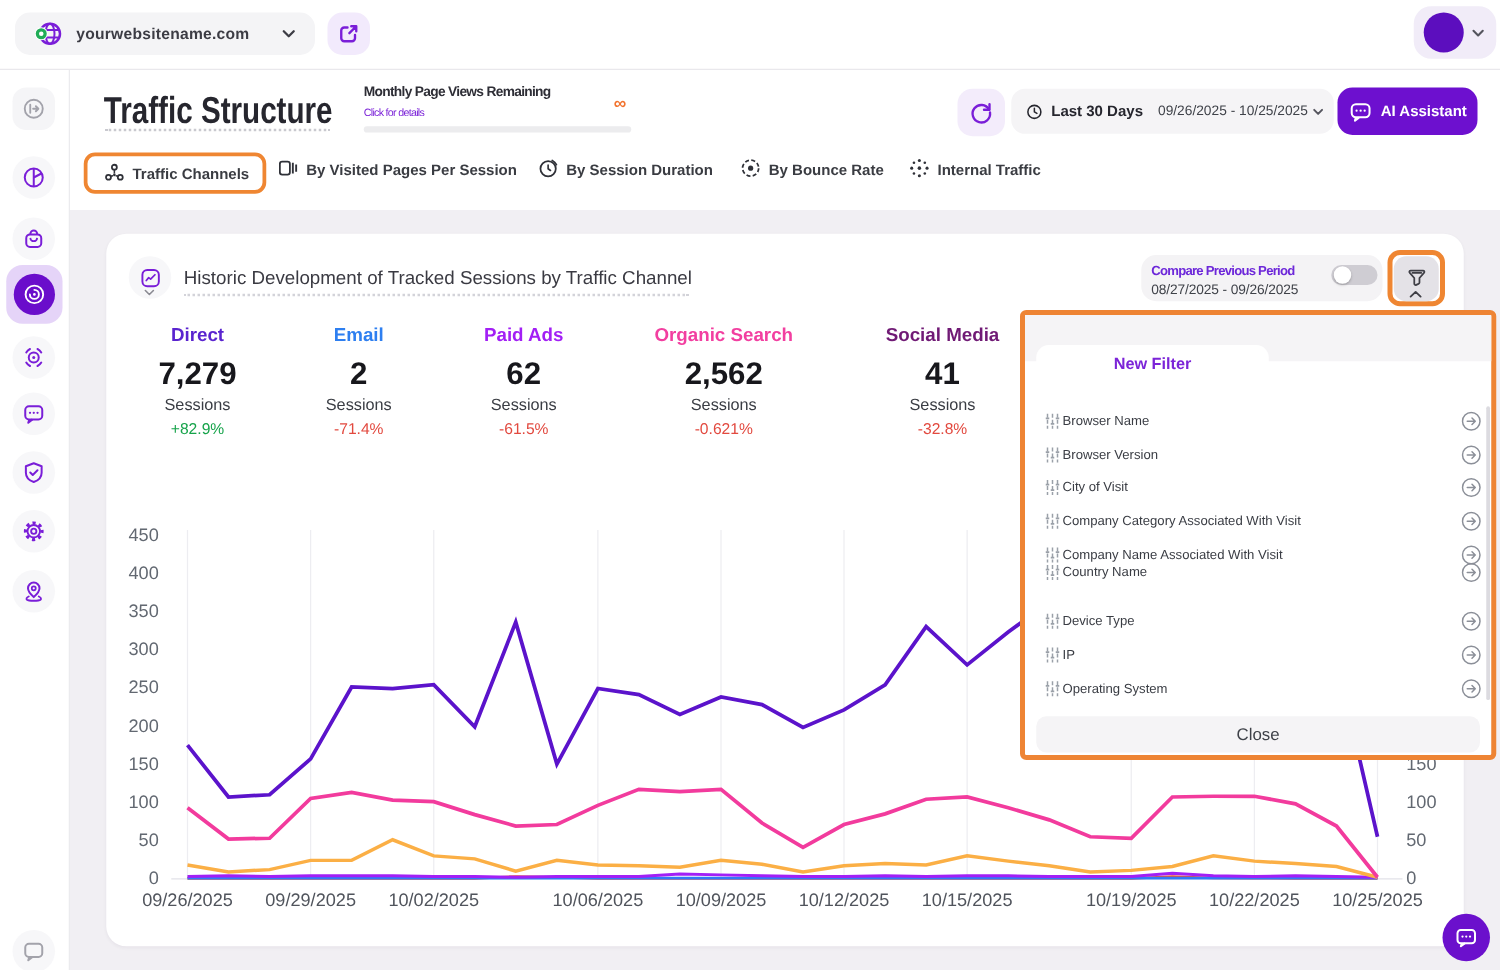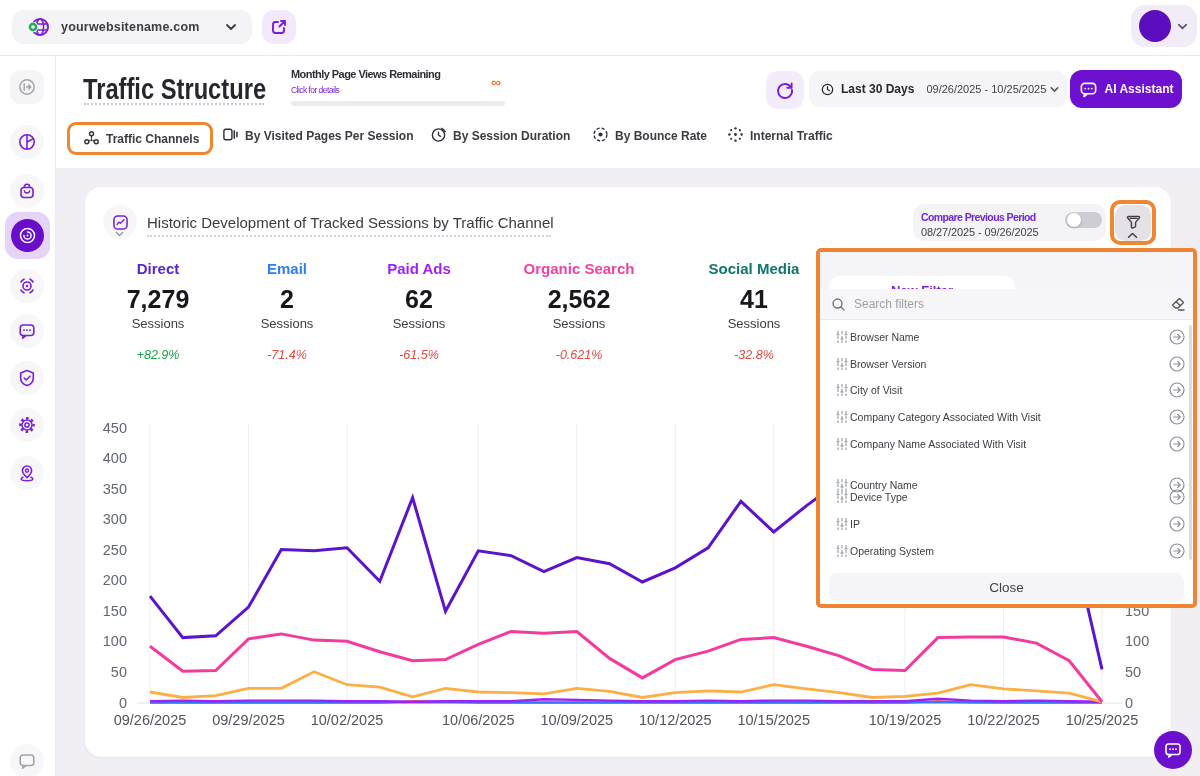--- a/index.html
+++ b/index.html
@@ -56,21 +56,21 @@
 #toggle { width:37px; height:16px; background:#cfcdd3; border-radius:8px; }
 #toggle .knob { position:absolute; left:1.5px; top:1px; width:14px; height:14px; border-radius:50%; background:#fff; box-shadow:0 1px 2px rgba(0,0,0,.25); }
 #filterbtn-o { width:46px; height:45px; border:4px solid #ef8632; border-radius:10px; }
 #filterbtn { left:1px; top:1px; width:36px; height:36px; background:#e4e2e7; border-radius:10px; }
 
 
 .stat { position:absolute; text-align:center; width:160px; }
 .stat .lbl { font-size:15px; font-weight:bold; }
 .stat .val { font-size:25px; line-height:26px; font-weight:bold; color:#17171c; margin-top:9px; }
 .stat .ses { font-size:13px; color:#3a3d44; margin-top:4px; }
-.stat .pct { font-size:12.5px; margin-top:17px; color:#e2493f;font-style:italic; }
+.stat .pct { font-size:12.5px; margin-top:5px; color:#e2493f; }
 
 
 #panel { left:816px; top:248px; width:381px; height:360px; background:#fff; border:4px solid #ee8434; border-radius:5px; z-index:20; }
 #ptabs { left:0; top:0; width:373px; height:37px; background:#f5f4f6; }
 #ptab1 { position:absolute; left:9px; top:8px; width:186px; height:29px; background:#fff; border-radius:10px 10px 0 0; text-align:center; line-height:29px; font-size:13px; font-weight:bold; color:#7c24d8;margin-top:16px; }
 #ptab2 { position:absolute; left:200px; top:8px; width:160px; height:29px; text-align:center; line-height:29px; font-size:13px; font-weight:bold; color:#7c24d8; }
 #psearch { left:0px; top:37px; width:373px; height:31px; background:#f7f6f8; border-bottom:1px solid #ebeaee; display:flex; align-items:center; }
 #psearch .ph { font-size:12px; color:#9ba0a8; margin-left:8px; }
 .prow { position:absolute; left:0; width:373px; height:26.8px; display:flex; align-items:center; }
 .prow .lbl { font-size:10.5px; color:#3a3d44; margin-left:1px; }
@@ -323,21 +323,21 @@
       <div class="ses">Sessions</div>
       <div class="pct">-61.5%</div>
     </div>
   <div class="stat" style="left:499px; top:260px;">
       <div class="lbl" style="color:#f23fa0">Organic Search</div>
       <div class="val">2,562</div>
       <div class="ses">Sessions</div>
       <div class="pct">-0.621%</div>
     </div>
   <div class="stat" style="left:674px; top:260px;">
-      <div class="lbl" style="color:#0f766e">Social Media</div>
+      <div class="lbl" style="color:#701a75">Social Media</div>
       <div class="val">41</div>
       <div class="ses">Sessions</div>
       <div class="pct">-32.8%</div>
     </div>
 
   <svg class="abs" style="left:85px; top:415px;" width="1100" height="330" viewBox="0 0 1100 330">
     <g stroke="#ededf1" stroke-width="1">
       <line x1="65" y1="9" x2="65" y2="288"></line>
         <line x1="163.5" y1="9" x2="163.5" y2="288"></line>
         <line x1="262" y1="9" x2="262" y2="288"></line>
@@ -385,32 +385,20 @@
     <polyline fill="none" stroke="#a21ff5" stroke-width="2.4" points="65,286.2 97.8,285.6 130.7,286.2 163.5,285.6 196.3,285.6 229.1,285.6 262,286.2 294.8,286.2 327.6,286.8 360.5,286.2 393.3,286.2 426.1,286.2 458.9,284.3 491.8,284.9 524.6,285.6 557.4,286.2 590.2,286.2 623.1,285.6 655.9,286.2 688.7,285.6 721.6,285.6 754.4,286.2 787.2,286.2 820,286.2 852.9,283.7 885.7,285.6 918.5,286.2 951.4,285.6 984.2,286.2 1017,286.8"></polyline>
     <polyline fill="none" stroke="#fbaf45" stroke-width="2.8" points="65,277 97.8,282.5 130.7,280.7 163.5,273.3 196.3,273.3 229.1,256.8 262,269.7 294.8,272.1 327.6,281.9 360.5,273.3 393.3,277 426.1,277.6 458.9,278.8 491.8,273.3 524.6,276.4 557.4,282.5 590.2,277.6 623.1,275.8 655.9,277 688.7,269.7 721.6,273.9 754.4,277.6 787.2,282.5 820,281.3 852.9,278.2 885.7,269.7 918.5,273.9 951.4,275.8 984.2,278.2 1017,286.8"></polyline>
     <polyline fill="none" stroke="#f23b9d" stroke-width="3" points="65,231.2 97.8,256.2 130.7,255.6 163.5,223.8 196.3,218.9 229.1,225.1 262,226.3 294.8,236.7 327.6,245.8 360.5,244.6 393.3,229.3 426.1,216.5 458.9,218.3 491.8,216.5 524.6,243.4 557.4,262.9 590.2,244.6 623.1,236.1 655.9,224.4 688.7,222.6 721.6,231.2 754.4,240.9 787.2,254.4 820,255.6 852.9,222.6 885.7,222 918.5,222 951.4,228.1 984.2,245.8 1017,286.8"></polyline>
     <polyline fill="none" stroke="#5b13cb" stroke-width="3" points="65,181.1 97.8,222.6 130.7,220.8 163.5,192.1 196.3,134.6 229.1,135.8 262,132.8 294.8,166.4 327.6,82.7 360.5,196.3 393.3,135.8 426.1,140.7 458.9,156.6 491.8,142.6 524.6,148.7 557.4,167 590.2,152.9 623.1,132.8 655.9,86.3 688.7,116.9 721.6,90.6 754.4,66.8 787.2,46.6 820,37.4 852.9,25.2 885.7,31.3 918.5,22.2 951.4,43.6 984.2,112 1017,254.4"></polyline>
   </svg>
 
   <div class="abs" id="panel">
     <div class="abs" id="ptabs">
         <div id="ptab1">New Filter</div>
       </div>
-    <div class="abs" id="psearch">
-      <svg style="margin-left:11px" width="15" height="15" viewBox="0 0 16 16">
-          <circle cx="7" cy="7" r="4.8" fill="none" stroke="#70757d" stroke-width="1.5"></circle>
-          <path d="M10.5 10.5 L14 14" stroke="#70757d" stroke-width="1.5" stroke-linecap="round"></path>
-        </svg>
-      <span class="ph">Search filters</span>
-      <svg style="position:absolute; right:7px" width="16" height="16" viewBox="0 0 16 16">
-          <path d="M9.5 2.5 L13.5 6.5 L8 12 H5.5 L2.5 9 Z" fill="none" stroke="#55555e" stroke-width="1.4" stroke-linejoin="round"></path>
-          <path d="M6 5.5 L10.5 10" stroke="#55555e" stroke-width="1.4"></path>
-          <path d="M8.5 14 H14" stroke="#55555e" stroke-width="1.4" stroke-linecap="round"></path>
-        </svg>
-    </div>
     <div id="plist">
   <div class="prow" style="top:71.5px">
     <svg style="margin-left:15px" width="14" height="14" viewBox="0 0 14 14" stroke="#9aa0a8" stroke-width="1.2">
       <path d="M3 1 V13 M7 1 V13 M11 1 V13" stroke-dasharray="3.2 1.6"></path>
       <path d="M1.6 4.6 H4.4 M5.6 9 H8.4 M9.6 4.6 H12.4" stroke-width="1.4"></path>
     </svg>
     <span class="lbl">Browser Name</span>
     <svg style="position:absolute; right:8px" width="16" height="16" viewBox="0 0 16 16">
             <circle cx="8" cy="8" r="7" fill="none" stroke="#8b8f98" stroke-width="1.2"></circle>
             <path d="M4.8 8 H11 M8.6 5.4 L11.2 8 L8.6 10.6" fill="none" stroke="#8b8f98" stroke-width="1.2" stroke-linecap="round" stroke-linejoin="round"></path>
@@ -453,21 +441,21 @@
     <svg style="margin-left:15px" width="14" height="14" viewBox="0 0 14 14" stroke="#9aa0a8" stroke-width="1.2">
       <path d="M3 1 V13 M7 1 V13 M11 1 V13" stroke-dasharray="3.2 1.6"></path>
       <path d="M1.6 4.6 H4.4 M5.6 9 H8.4 M9.6 4.6 H12.4" stroke-width="1.4"></path>
     </svg>
     <span class="lbl">Company Name Associated With Visit</span>
     <svg style="position:absolute; right:8px" width="16" height="16" viewBox="0 0 16 16">
             <circle cx="8" cy="8" r="7" fill="none" stroke="#8b8f98" stroke-width="1.2"></circle>
             <path d="M4.8 8 H11 M8.6 5.4 L11.2 8 L8.6 10.6" fill="none" stroke="#8b8f98" stroke-width="1.2" stroke-linecap="round" stroke-linejoin="round"></path>
           </svg>
   </div>
-  <div class="prow" style="top:220px">
+  <div class="prow" style="top:193px">
     <svg style="margin-left:15px" width="14" height="14" viewBox="0 0 14 14" stroke="#9aa0a8" stroke-width="1.2">
       <path d="M3 1 V13 M7 1 V13 M11 1 V13" stroke-dasharray="3.2 1.6"></path>
       <path d="M1.6 4.6 H4.4 M5.6 9 H8.4 M9.6 4.6 H12.4" stroke-width="1.4"></path>
     </svg>
     <span class="lbl">Country Name</span>
     <svg style="position:absolute; right:8px" width="16" height="16" viewBox="0 0 16 16">
             <circle cx="8" cy="8" r="7" fill="none" stroke="#8b8f98" stroke-width="1.2"></circle>
             <path d="M4.8 8 H11 M8.6 5.4 L11.2 8 L8.6 10.6" fill="none" stroke="#8b8f98" stroke-width="1.2" stroke-linecap="round" stroke-linejoin="round"></path>
           </svg>
   </div>

